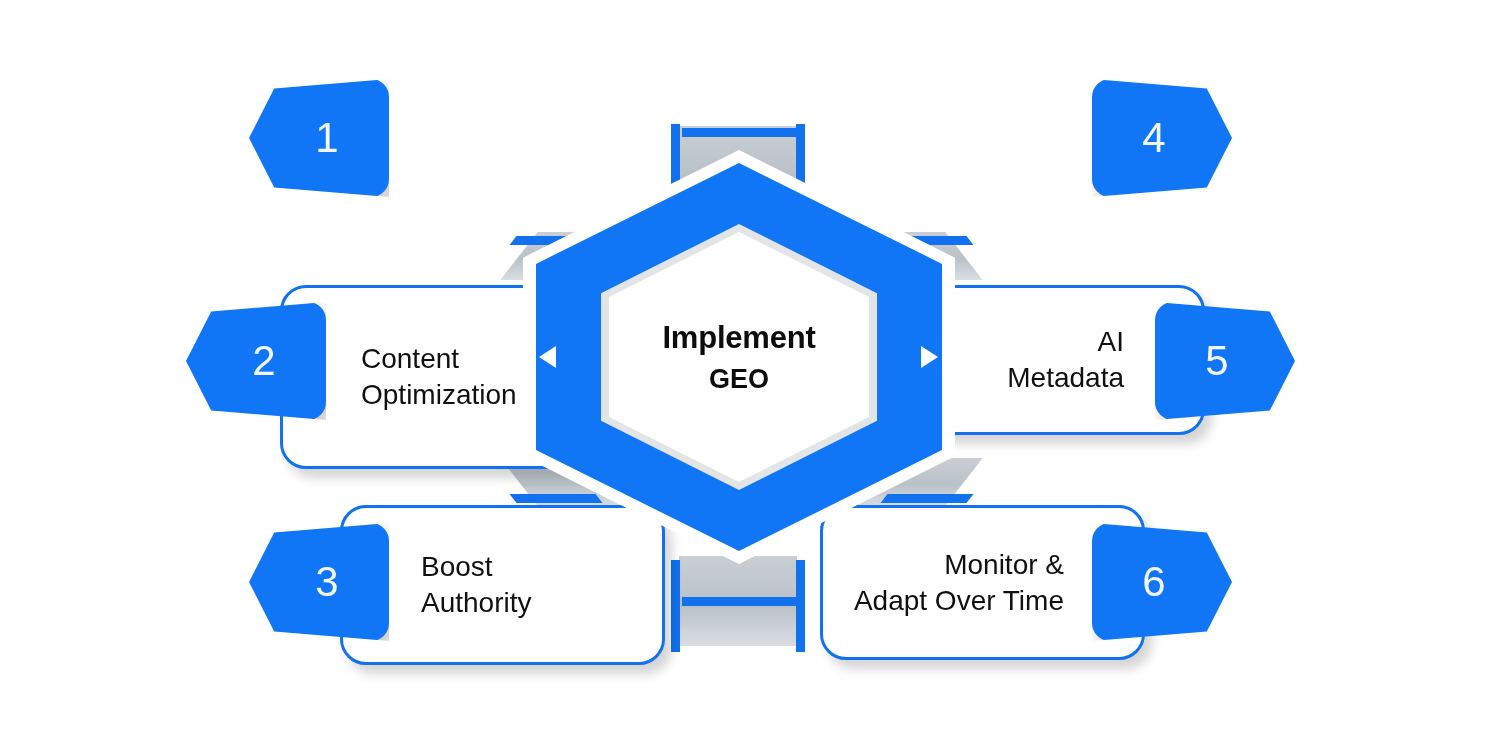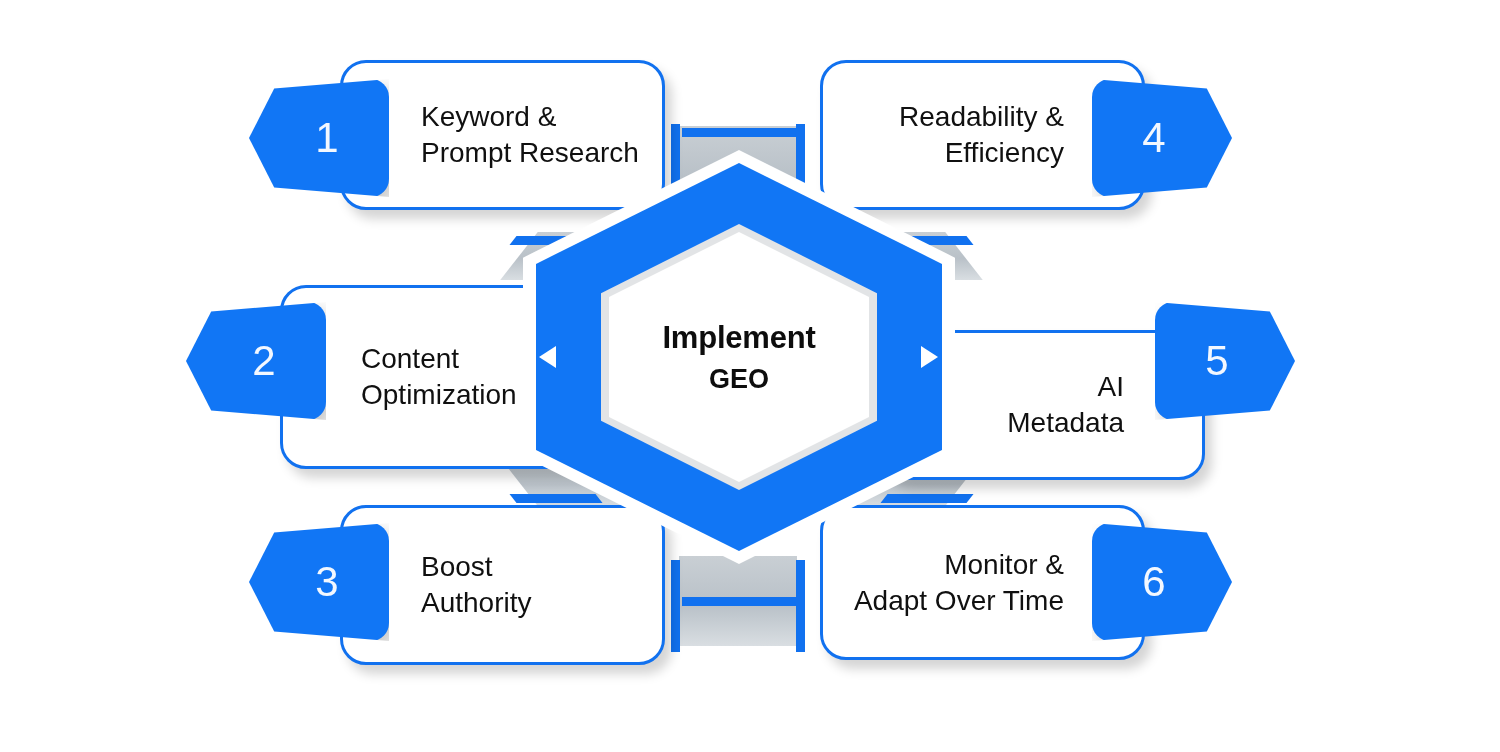--- a/index.html
+++ b/index.html
@@ -180,53 +180,45 @@
   </div>
   <div class="connector">
     <div class="conn-plate" style="left:868px; top:232px; width:96px; height:48px; transform: skewX(38deg);"></div>
     <div class="conn-bar" style="left:884px; top:236px; width:86px; height:9px; transform: skewX(38deg);"></div>
   </div>
   <div class="connector">
     <div class="conn-plate" style="left:868px; top:458px; width:96px; height:48px; transform: skewX(-38deg);"></div>
     <div class="conn-bar" style="left:884px; top:494px; width:86px; height:9px; transform: skewX(-38deg);"></div>
   </div>
 
-  <div class="card left" style="left:340px; top:60px; width:325px; height:150px;">
-    <div class="card-text">Keyword &amp;
-Prompt Research</div>
-  </div>
   <div class="badge left" style="left:249px; top:79px; width:140px; height:118px;">
     <span class="badge-num">1</span>
   </div>
 
   <div class="card left" style="left:280px; top:285px; width:325px; height:184px;">
     <div class="card-text">Content
 Optimization</div>
   </div>
   <div class="badge left" style="left:186px; top:302px; width:140px; height:118px;">
     <span class="badge-num">2</span>
   </div>
 
   <div class="card left" style="left:340px; top:505px; width:325px; height:160px;">
     <div class="card-text">Boost
 Authority</div>
   </div>
   <div class="badge left" style="left:249px; top:523px; width:140px; height:118px;">
     <span class="badge-num">3</span>
   </div>
 
-  <div class="card right" style="left:820px; top:60px; width:325px; height:150px;">
-    <div class="card-text">Readability &amp;
-Efficiency</div>
-  </div>
   <div class="badge right" style="left:1092px; top:79px; width:140px; height:118px;">
     <span class="badge-num">4</span>
   </div>
 
-  <div class="card right" style="left:880px; top:285px; width:325px; height:150px;margin-top:45px;">
+  <div class="card right" style="left:880px; top:285px; width:325px; height:150px;">
     <div class="card-text">AI
 Metadata</div>
   </div>
   <div class="badge right" style="left:1155px; top:302px; width:140px; height:118px;">
     <span class="badge-num">5</span>
   </div>
 
   <div class="card right" style="left:820px; top:505px; width:325px; height:155px;">
     <div class="card-text">Monitor &amp;
 Adapt Over Time</div>

